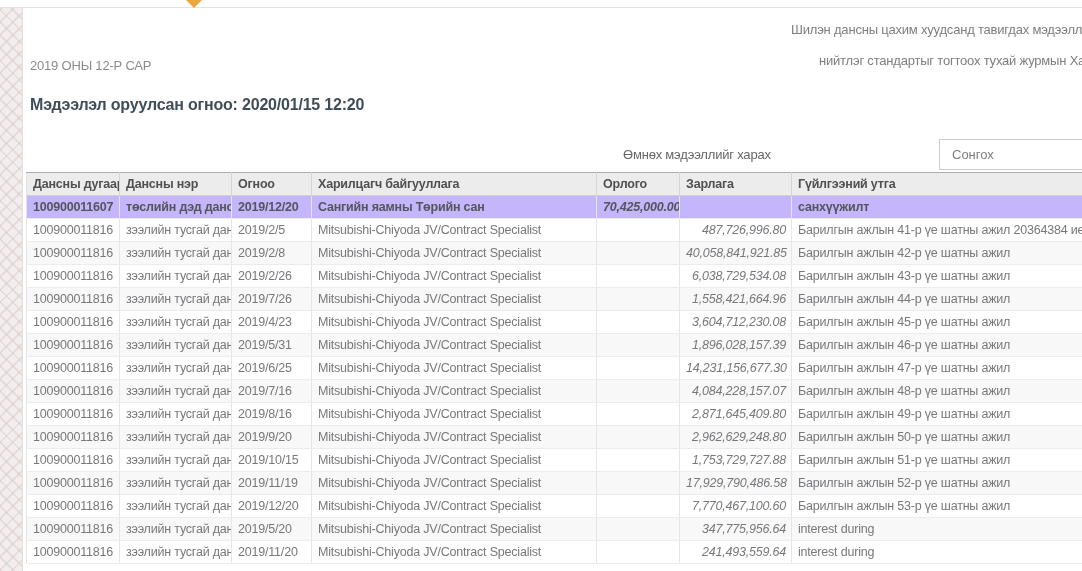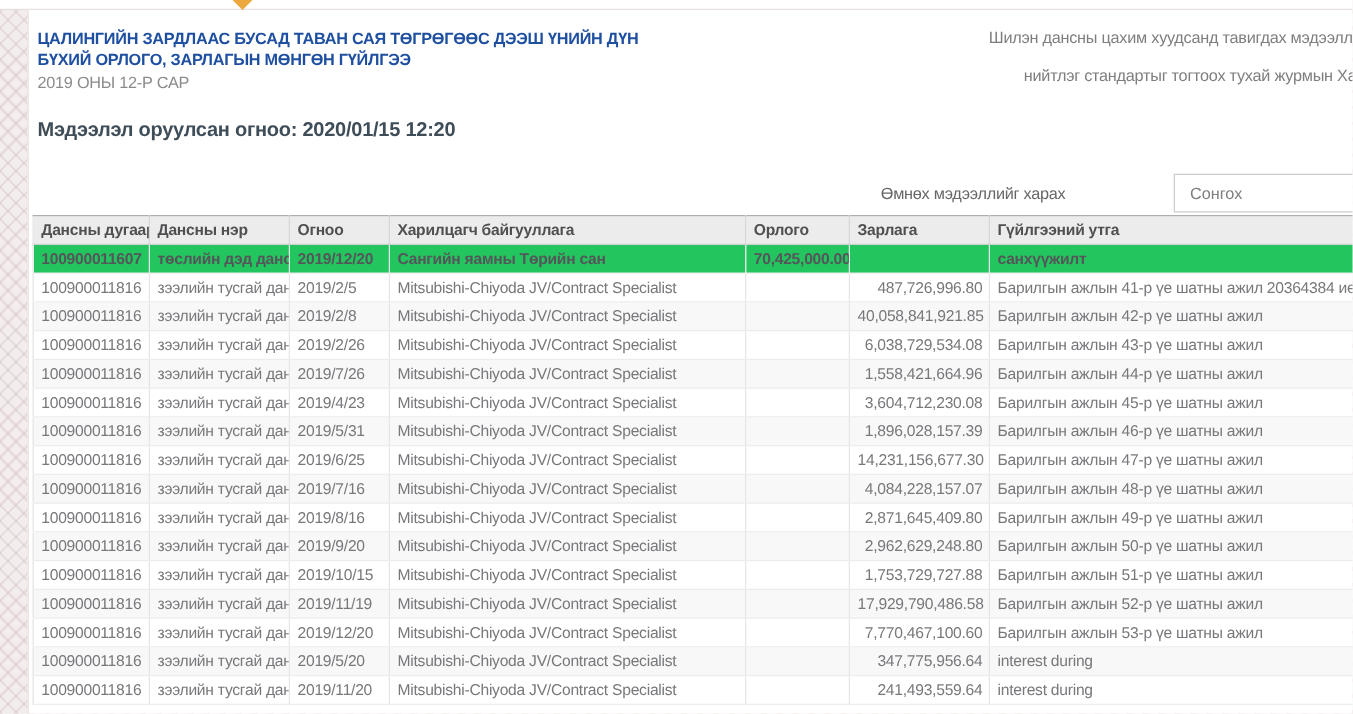--- a/index.html
+++ b/index.html
@@ -36,21 +36,21 @@
   }
   .reported {
     position:absolute; left:7px; top:88px;
     color:#3f4d58; font-size:16px; font-weight:bold; letter-spacing:-0.2px;
   }
   .notice { position:absolute; white-space:nowrap; color:#7e7e7e; font-size:13px; letter-spacing:-0.2px; }
   .notice-1 { left:768px; top:14px; }
   .notice-2 { left:796px; top:45px; }
   .notice-3 { left:830px; top:76px; font-style:italic; color:#8a8a8a; }
   .prev-label {
-    position:absolute; left:600px; top:139px; width:311px; text-align:center;
+    position:absolute; left:600px; top:139px; width:311px; text-align:left;
     color:#666769; font-size:13px; letter-spacing:-0.2px;
   }
   .prev-select {
     position:absolute; left:916px; top:131px; width:230px; height:31px;
     background:#ffffff; border:1px solid #cccccc;
     color:#7d7e80; font-size:13px; line-height:29px; padding-left:12px;
     cursor:pointer;
   }
   table.tx {
     position:absolute; left:3px; top:164px; width:1120px;
@@ -64,33 +64,32 @@
     padding:4px 6px; border-top:1px solid #aeaeae;
     border-right:1px solid #d6d6d6; border-bottom:1px solid #d0d0d0;
     white-space:nowrap; overflow:hidden;
   }
   table.tx td {
     color:#77787b; padding:4px 6px; height:23px;
     border-right:1px solid #e6e6e6; border-bottom:1px solid #ececec;
     white-space:nowrap; overflow:hidden;
   }
   table.tx tbody tr:nth-child(odd):not(.row-bold) { background:#f8f8f8; }
-  table.tx tr.row-bold td { font-weight:bold; color:#55565a; background:#22c55e; }
-  table.tx td.col-income, table.tx td.col-expense { text-align:right; padding-right:5px; }
+  table.tx tr.row-bold td { font-weight:bold; color:#55565a; background:#c4b5fd; }
+  table.tx td.col-income, table.tx td.col-expense { text-align:right; padding-right:5px;font-style:italic; }
 </style>
 </head>
 <body>
 
 <div class="topstrip">
   <div class="caret"></div>
 </div>
 
 <div class="panel">
 
-  <div class="page-title">ЦАЛИНГИЙН ЗАРДЛААС БУСАД ТАВАН САЯ ТӨГРӨГӨӨС ДЭЭШ ҮНИЙН ДҮН БҮХИЙ ОРЛОГО, ЗАРЛАГЫН МӨНГӨН ГҮЙЛГЭЭ</div>
   <div class="subtitle">2019 ОНЫ 12-Р САР</div>
   <div class="reported">Мэдээлэл оруулсан огноо: 2020/01/15 12:20</div>
 
   <div class="notice notice-1">Шилэн дансны цахим хуудсанд тавигдах мэдээллийн агуулг</div>
   <div class="notice notice-2">нийтлэг стандартыг тогтоох тухай журмын Хавсрал</div>
 
   <div class="prev-label">Өмнөх мэдээллийг харах</div>
   <div class="prev-select">
     <span>Сонгох</span>
   </div>

